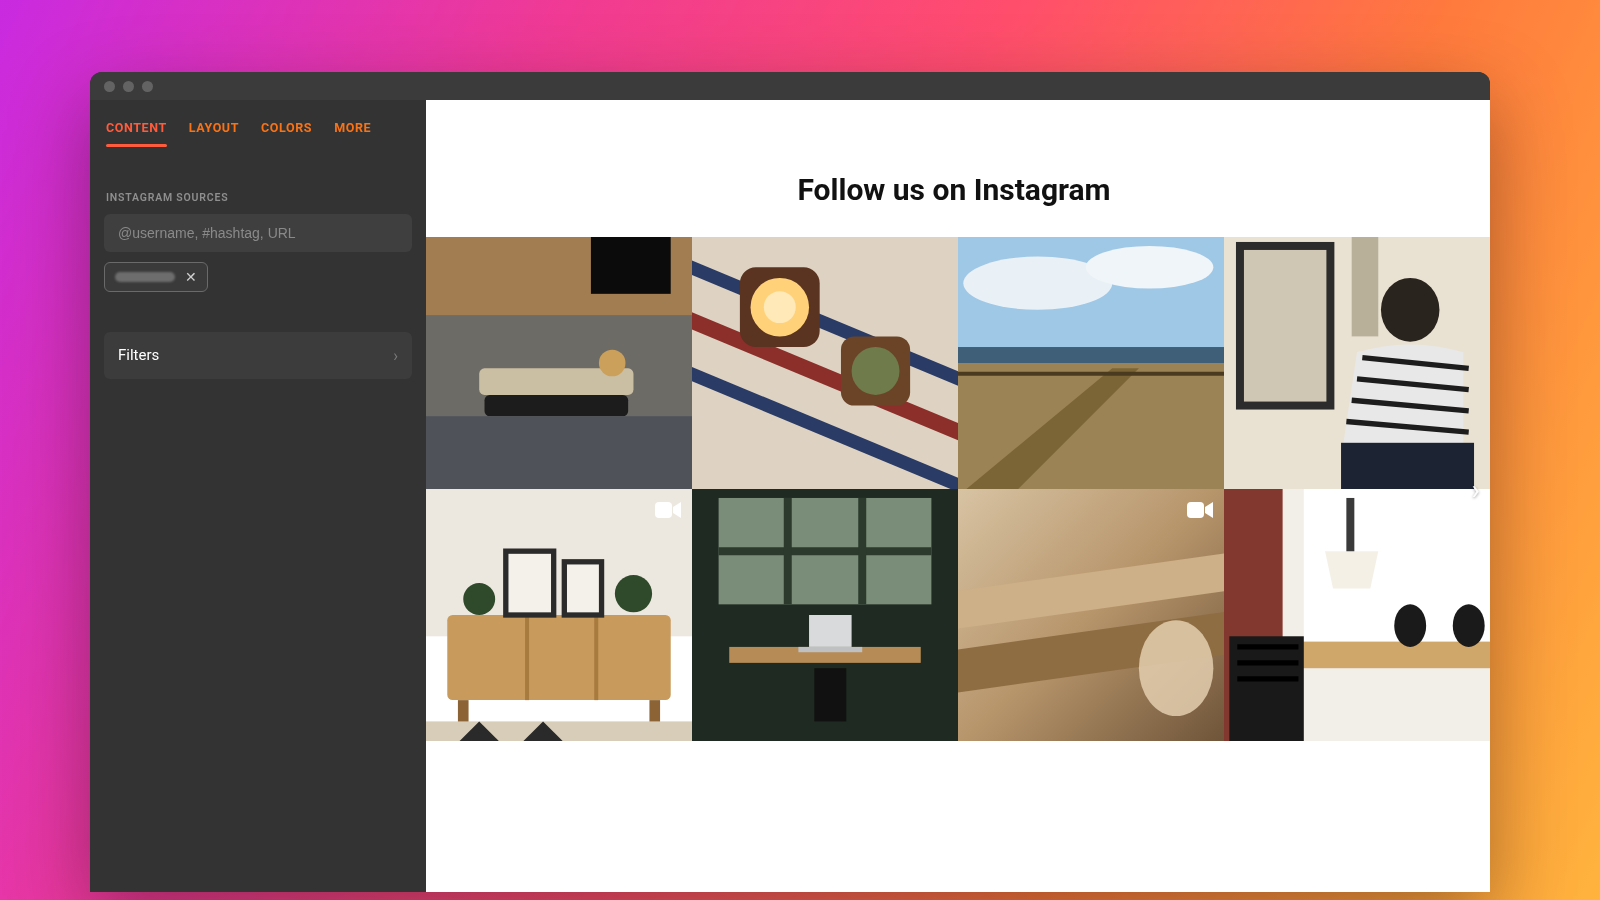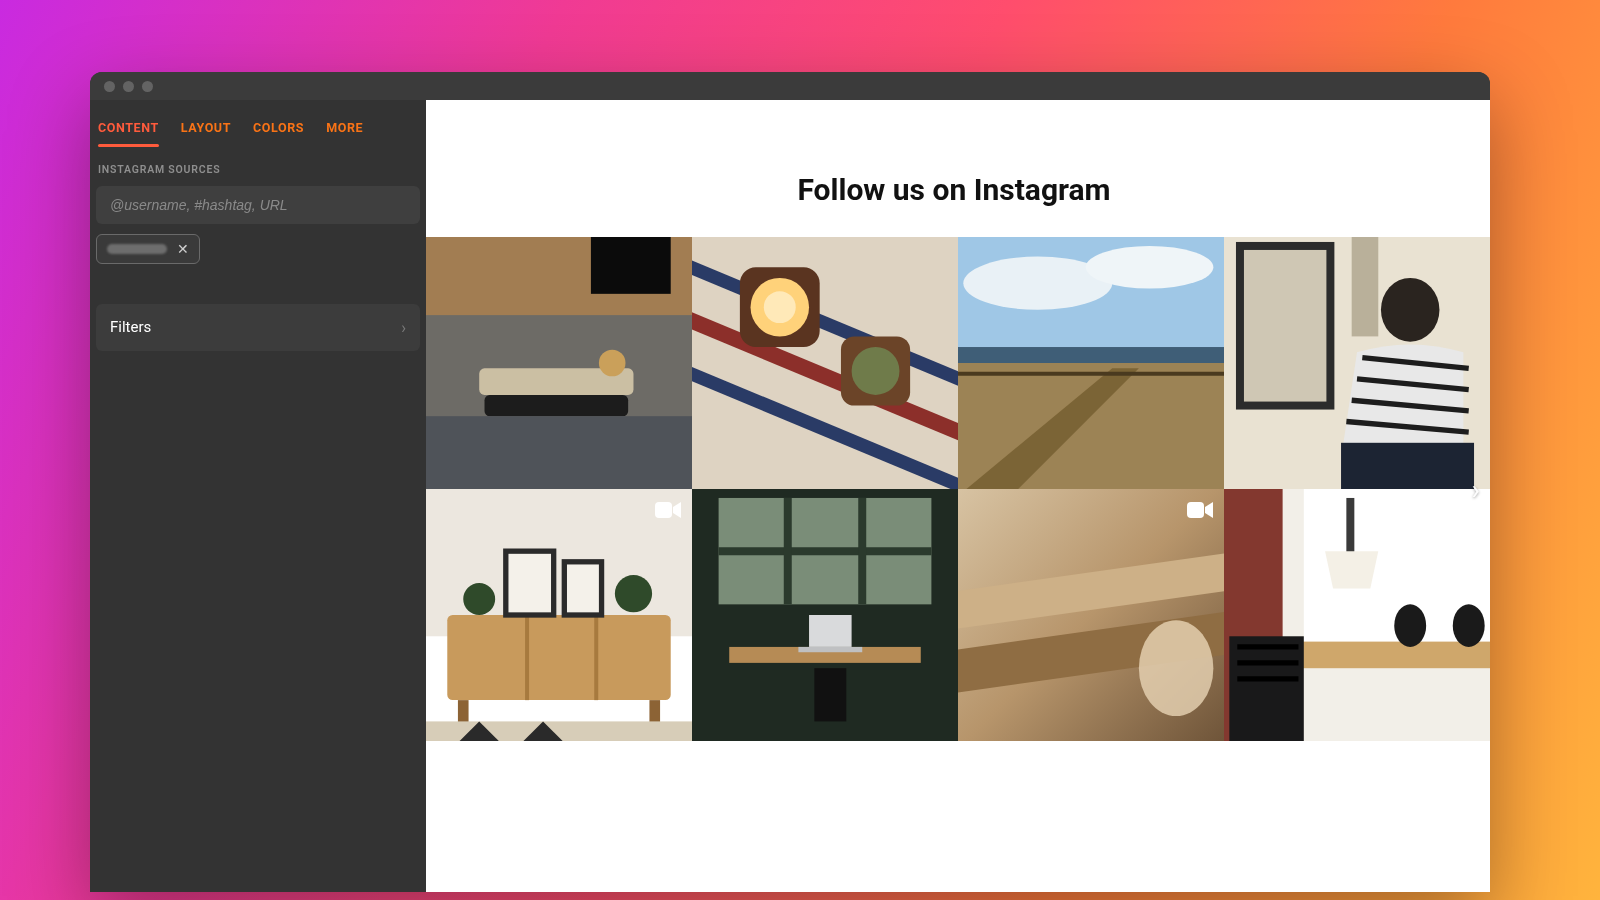--- a/index.html
+++ b/index.html
@@ -37,56 +37,55 @@
 
   .body {
     flex: 1; display: flex;
   }
 
   
   .sidebar {
     width: 336px;
     background: #333333;
     color: #e4e4e4;
-    padding: 16px 6px;
+    padding: 16px 14px;
     display: flex; flex-direction: column;
   }
   .tabs {
     display: flex; gap: 22px;
     padding: 4px 2px 0 2px;
   }
   .tab {
     font-size: 12.5px; font-weight: 700; letter-spacing: .6px;
     color: #f97316; text-transform: uppercase;
     padding-bottom: 12px;
     cursor: pointer; position: relative;
   }
   .tab.active { color: #ff5b3c; }
   .tab.active::after {
     content: ""; position: absolute; left: 0; right: 0; bottom: 0;
     height: 3px; background: #ff5b3c; border-radius: 2px;
   }
 
   .section-label {
-    margin-top: 16px;
+    margin-top: 44px;
     font-size: 10.5px; letter-spacing: .8px; font-weight: 600;
     color: #8f8f8f; text-transform: uppercase;
     padding-left: 2px;
   }
 
   .source-input {
     margin-top: 10px;
     width: 100%;
     background: #3f3f3f;
     border: none;
     border-radius: 6px;
     padding: 11px 14px;
     color: #e4e4e4;
     font-size: 14px;
-    font-style: italic;
   }
   .source-input::placeholder { color: #8a8a8a; }
 
   .chip-row { margin-top: 10px; display: flex; }
   .chip {
     display: inline-flex; align-items: center;
     border: 1px solid #6a6a6a;
     border-radius: 6px;
     padding: 5px 8px 5px 10px;
     gap: 8px;

